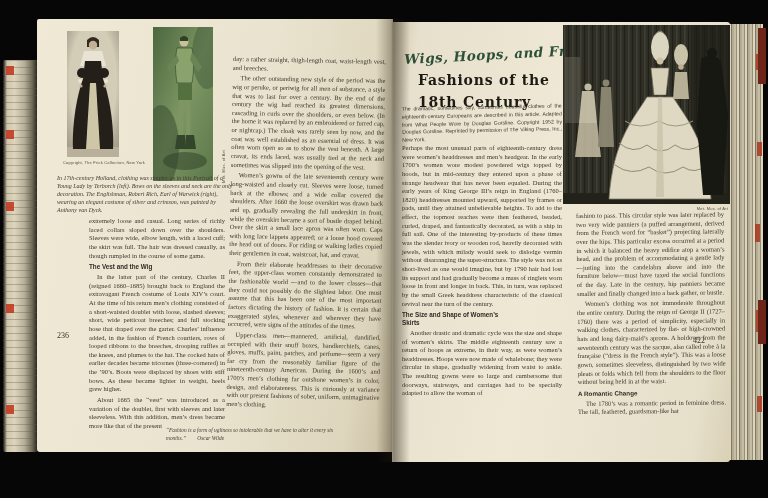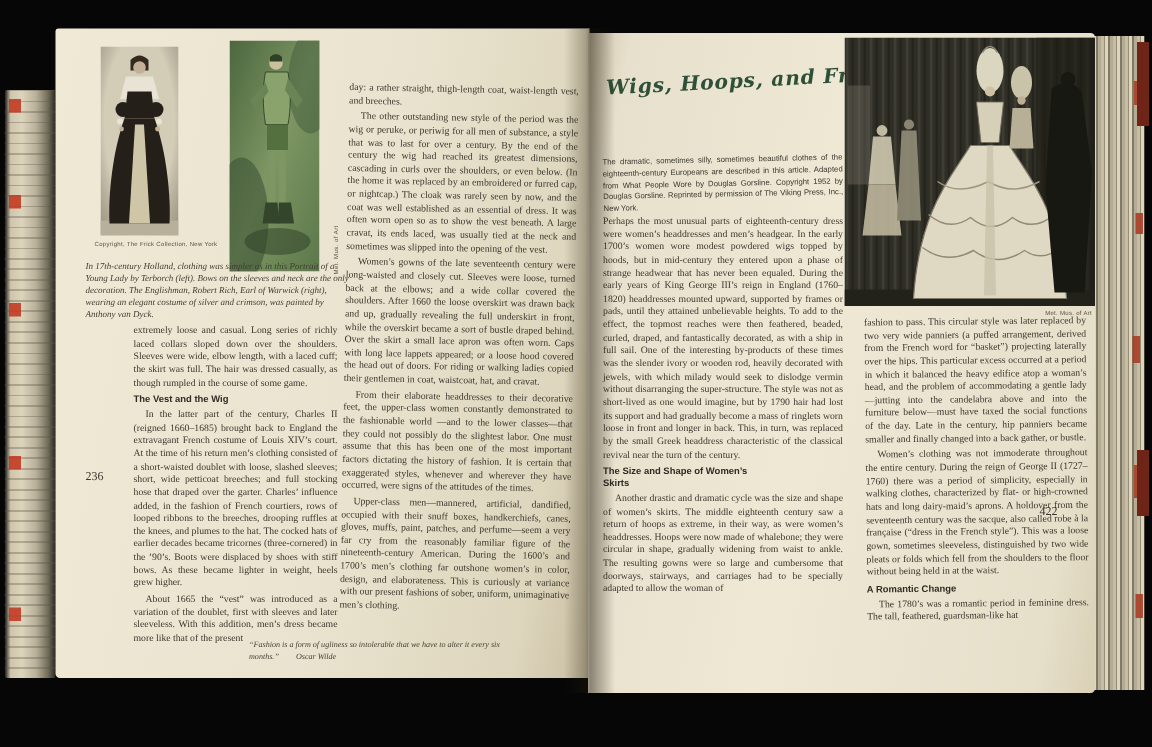--- a/index.html
+++ b/index.html
@@ -129,39 +129,43 @@
     <div class="vcredit" style="left:184px;top:124px;height:40px">Met. Mus. of Art</div>
 
     <div class="caption" style="left:20px;top:156px;width:176px">In 17th-century Holland, clothing was simpler as in this Portrait of a Young Lady by Terborch (left). Bows on the sleeves and neck are the only decoration. The Englishman, Robert Rich, Earl of Warwick (right), wearing an elegant costume of silver and crimson, was painted by Anthony van Dyck.</div>
 
     <div class="body-col" style="left:52px;top:198px;width:136px;height:232px">
       <p class="noindent">extremely loose and casual. Long series of richly laced collars sloped down over the shoulders. Sleeves were wide, elbow length, with a laced cuff; the skirt was full. The hair was dressed casually, as though rumpled in the course of some game.</p>
       <div class="sec-head">The Vest and the Wig</div>
       <p>In the latter part of the century, Charles II (reigned 1660–1685) brought back to England the extravagant French costume of Louis XIV’s court. At the time of his return men’s clothing consisted of a short-waisted doublet with loose, slashed sleeves; short, wide petticoat breeches; and full stocking hose that draped over the garter. Charles’ influence added, in the fashion of French courtiers, rows of looped ribbons to the breeches, drooping ruffles at the knees, and plumes to the hat. The cocked hats of earlier decades became tricornes (three-cornered) in the ’90’s. Boots were displaced by shoes with stiff bows. As these became lighter in weight, heels grew higher.</p>
       <p>About 1665 the “vest” was introduced as a variation of the doublet, first with sleeves and later sleeveless. With this addition, men’s dress became more like that of the present</p>
     </div>
-    <div class="pagenum" style="left:20px;top:294px">236</div>
+    <div class="pagenum" style="left:20px;top:312px">236</div>
 
     <div class="body-col" style="left:196px;top:36px;width:153px;height:398px;transform:rotate(1.1deg);transform-origin:top left">
       <p class="noindent">day: a rather straight, thigh-length coat, waist-length vest, and breeches.</p>
       <p>The other outstanding new style of the period was the wig or peruke, or periwig for all men of substance, a style that was to last for over a century. By the end of the century the wig had reached its greatest dimensions, cascading in curls over the shoulders, or even below. (In the home it was replaced by an embroidered or furred cap, or nightcap.) The cloak was rarely seen by now, and the coat was well established as an essential of dress. It was often worn open so as to show the vest beneath. A large cravat, its ends laced, was usually tied at the neck and sometimes was slipped into the opening of the vest.</p>
       <p>Women’s gowns of the late seventeenth century were long-waisted and closely cut. Sleeves were loose, turned back at the elbows; and a wide collar covered the shoulders. After 1660 the loose overskirt was drawn back and up, gradually revealing the full underskirt in front, while the overskirt became a sort of bustle draped behind. Over the skirt a small lace apron was often worn. Caps with long lace lappets appeared; or a loose hood covered the head out of doors. For riding or walking ladies copied their gentlemen in coat, waistcoat, hat, and cravat.</p>
       <p>From their elaborate headdresses to their decorative feet, the upper-class women constantly demonstrated to the fashionable world —and to the lower classes—that they could not possibly do the slightest labor. One must assume that this has been one of the most important factors dictating the history of fashion. It is certain that exaggerated styles, whenever and wherever they have occurred, were signs of the attitudes of the times.</p>
       <p>Upper-class men—mannered, artificial, dandified, occupied with their snuff boxes, handkerchiefs, canes, gloves, muffs, paint, patches, and perfume—seem a very far cry from the reasonably familiar figure of the nineteenth-century American. During the 1600’s and 1700’s men’s clothing far outshone women’s in color, design, and elaborateness. This is curiously at variance with our present fashions of sober, uniform, unimaginative men’s clothing.</p>
     </div>
 
     <div class="footquote" style="left:129px;top:408px;width:180px">
       <span>“Fashion is a form of ugliness so intolerable that we have to alter it every six months.”</span>
       <span class="attr">Oscar Wilde</span>
     </div>
   </div>
 
   <div class="right-page">
 
     <div class="script-head" style="left:12px;top:24px">Wigs, Hoops, and Frills:</div>
+    <div class="big-title" style="left:26px;top:48px">
+      <div>Fashions of the</div>
+      <div>18th Century</div>
+    </div>
     <div class="intro" style="left:10px;top:82px;width:160px">The dramatic, sometimes silly, sometimes beautiful clothes of the eighteenth-century Europeans are described in this article. Adapted from What People Wore by Douglas Gorsline. Copyright 1952 by Douglas Gorsline. Reprinted by permission of The Viking Press, Inc., New York.</div>
 
     <div class="illus" style="left:171px;top:3px;width:167px;height:179px">
       <svg width="167" height="179" viewBox="0 0 167 179">
         <defs>
           <pattern id="drape" width="8" height="179" patternUnits="userSpaceOnUse">
             <rect width="8" height="179" fill="#26251f"></rect>
             <rect x="1" width="1.5" height="179" fill="#3a382e"></rect>
             <rect x="5" width="1" height="179" fill="#17170f"></rect>
           </pattern>

